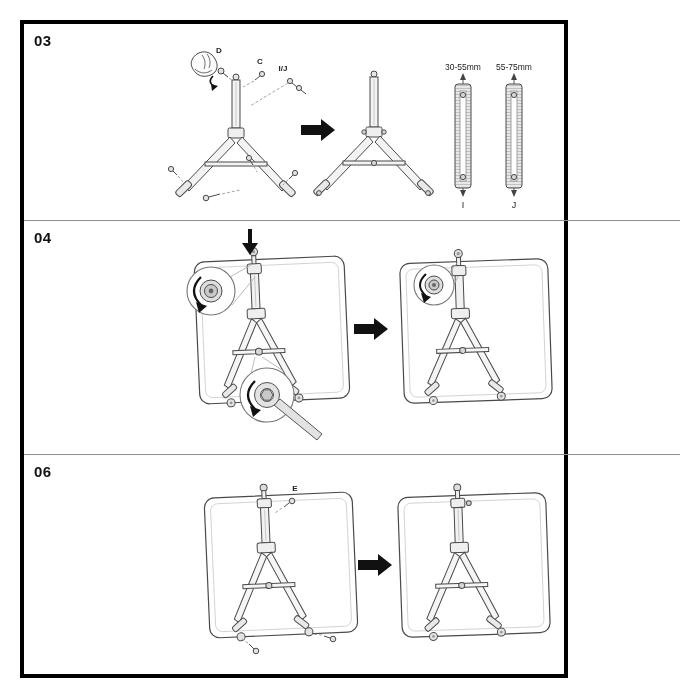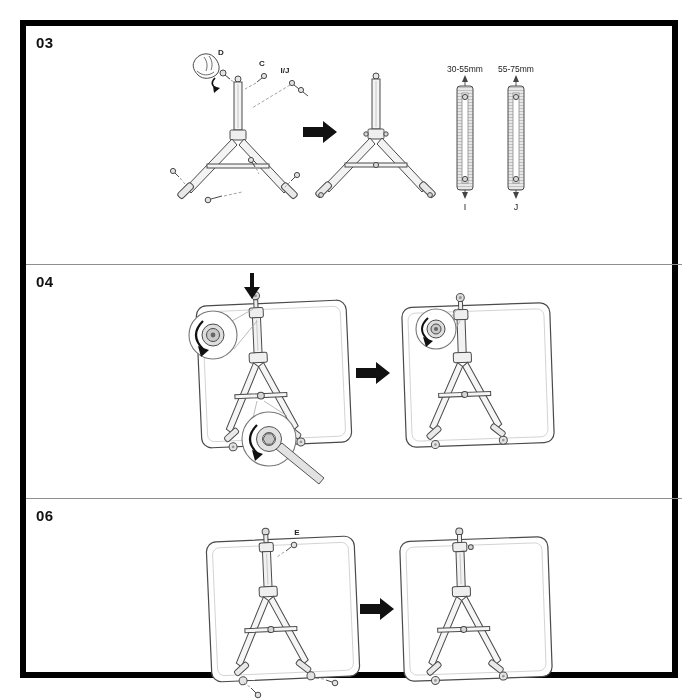--- a/index.html
+++ b/index.html
@@ -1,27 +1,27 @@
 <!DOCTYPE html>
 <html><head>
 <meta charset="utf-8">
 <style>
   html,body{margin:0;padding:0;}
   body{
     width:700px;height:700px;position:relative;background:#ffffff;
     font-family:"Liberation Sans", sans-serif;
   }
   .sheet{
-    position:absolute;left:20px;top:20px;width:658px;height:658px;
-    box-sizing:border-box;border:6px solid #000000;background:#ffffff;
+    position:absolute;left:20px;top:20px;width:548px;height:658px;
+    box-sizing:border-box;border:4px solid #000000;background:#ffffff;
   }
   .panel{position:relative;width:656px;}
   .panel + .panel{border-top:1px solid #8f8f8f;}
   #panel-03{height:196px;}
-  #panel-04{height:233px;margin-top:42px;}
+  #panel-04{height:233px;}
   #panel-05{height:225px;}
   .step-number{
     position:absolute;left:10px;top:8px;
     font-size:15px;font-weight:700;color:#111;letter-spacing:0.5px;
   }
   svg{display:block;position:absolute;left:0;top:0;}
   svg text{font-family:"Liberation Sans", sans-serif;}
 </style>
 </head>
 <body>

